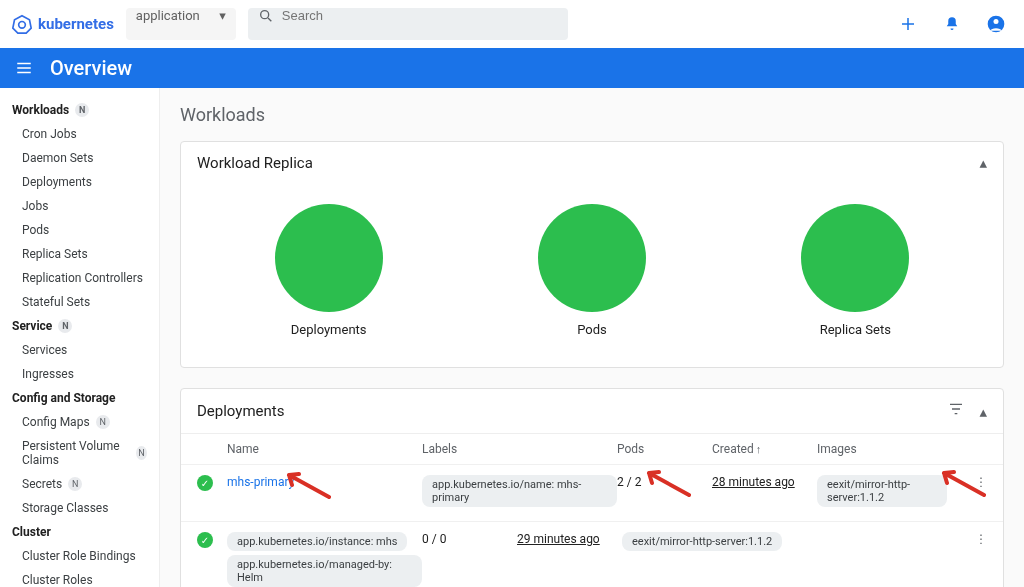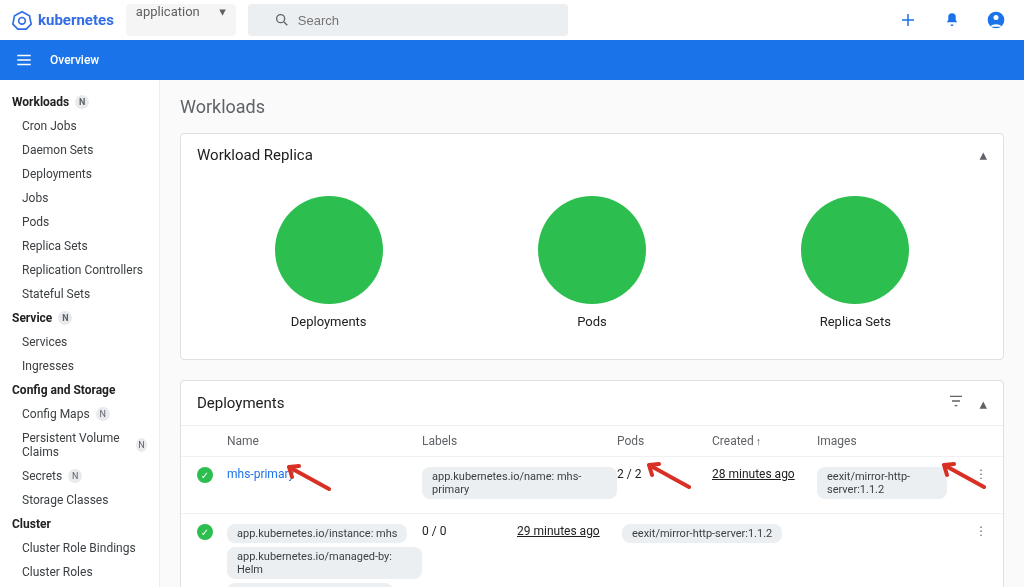--- a/index.html
+++ b/index.html
@@ -1,27 +1,27 @@
 <!DOCTYPE html>
 <html><head>
 <meta charset="utf-8">
 <style>
 * { box-sizing: border-box; margin: 0; padding: 0; }
 body { font-family: Roboto, "Helvetica Neue", Arial, sans-serif; font-size: 13px; color: #212121; background: #fff; }
-.topbar { height: 40px; display: flex; align-items: center; padding: 0 12px; gap: 12px; }
+.topbar { height: 48px; display: flex; align-items: center; padding: 0 12px; gap: 12px; }
 .logo { display: flex; align-items: center; gap: 6px; font-weight: 700; font-size: 15px; color: #326de6; }
 .logo svg { width: 20px; height: 20px; }
 .ns-select { width: 110px; height: 32px; background: #f5f5f5; border-radius: 4px; display: flex; align-items: flex-start; padding: 0 10px; color: #616161; font-size: 13px; justify-content: space-between; cursor: pointer; }
-.search { flex: 0 0 320px; height: 32px; background: #eceff1; border-radius: 4px; display: flex; align-items: center; padding: 0 26px; gap: 8px; color: #5f6368; }
+.search { flex: 0 0 320px; height: 32px; background: #eceff1; border-radius: 4px; display: flex; align-items: flex-start; padding: 0 10px; gap: 8px; color: #5f6368; }
 .search input { border: none; background: transparent; outline: none; flex: 1; font-size: 13px; color: #212121; }
 .top-spacer { flex: 1; }
 .top-icon { width: 32px; height: 32px; display: flex; align-items: center; justify-content: center; color: #1a73e8; cursor: pointer; }
 .bluebar { height: 40px; background: #1a73e8; display: flex; align-items: center; padding: 0 12px; gap: 14px; color: #fff; }
 .bluebar .menu { width: 24px; display: flex; align-items: center; justify-content: center; cursor: pointer; }
-.bluebar .title { font-weight: 500; font-size: 12px; }
+.bluebar .title { font-weight: 500; font-size: 20px; }
 .layout { display: flex; height: calc(100vh - 80px); }
 .sidebar { width: 160px; padding: 10px 0; border-right: 1px solid #eee; overflow-y: auto; flex-shrink: 0; }
 .sb-group { padding: 5px 12px; font-weight: 700; font-size: 12px; display: flex; align-items: center; gap: 6px; cursor: pointer; }
 .sb-item { padding: 5px 12px 5px 22px; font-size: 12px; color: #3c4043; display: flex; align-items: center; gap: 6px; cursor: pointer; }
 .sb-badge { background: #e8eaed; color: #5f6368; border-radius: 50%; width: 14px; height: 14px; font-size: 9px; display: inline-flex; align-items: center; justify-content: center; }
 .main { flex: 1; background: #fafafa; padding: 16px 20px; overflow-y: auto; }
 .page-title { font-size: 18px; color: #5f6368; font-weight: 400; margin-bottom: 16px; }
 .card { background: #fff; border: 1px solid #e0e0e0; border-radius: 4px; margin-bottom: 20px; position: relative; }
 .card-header { padding: 12px 16px; font-size: 15px; font-weight: 400; display: flex; align-items: center; justify-content: space-between; }
 .card-body { padding: 10px 16px 20px; }

